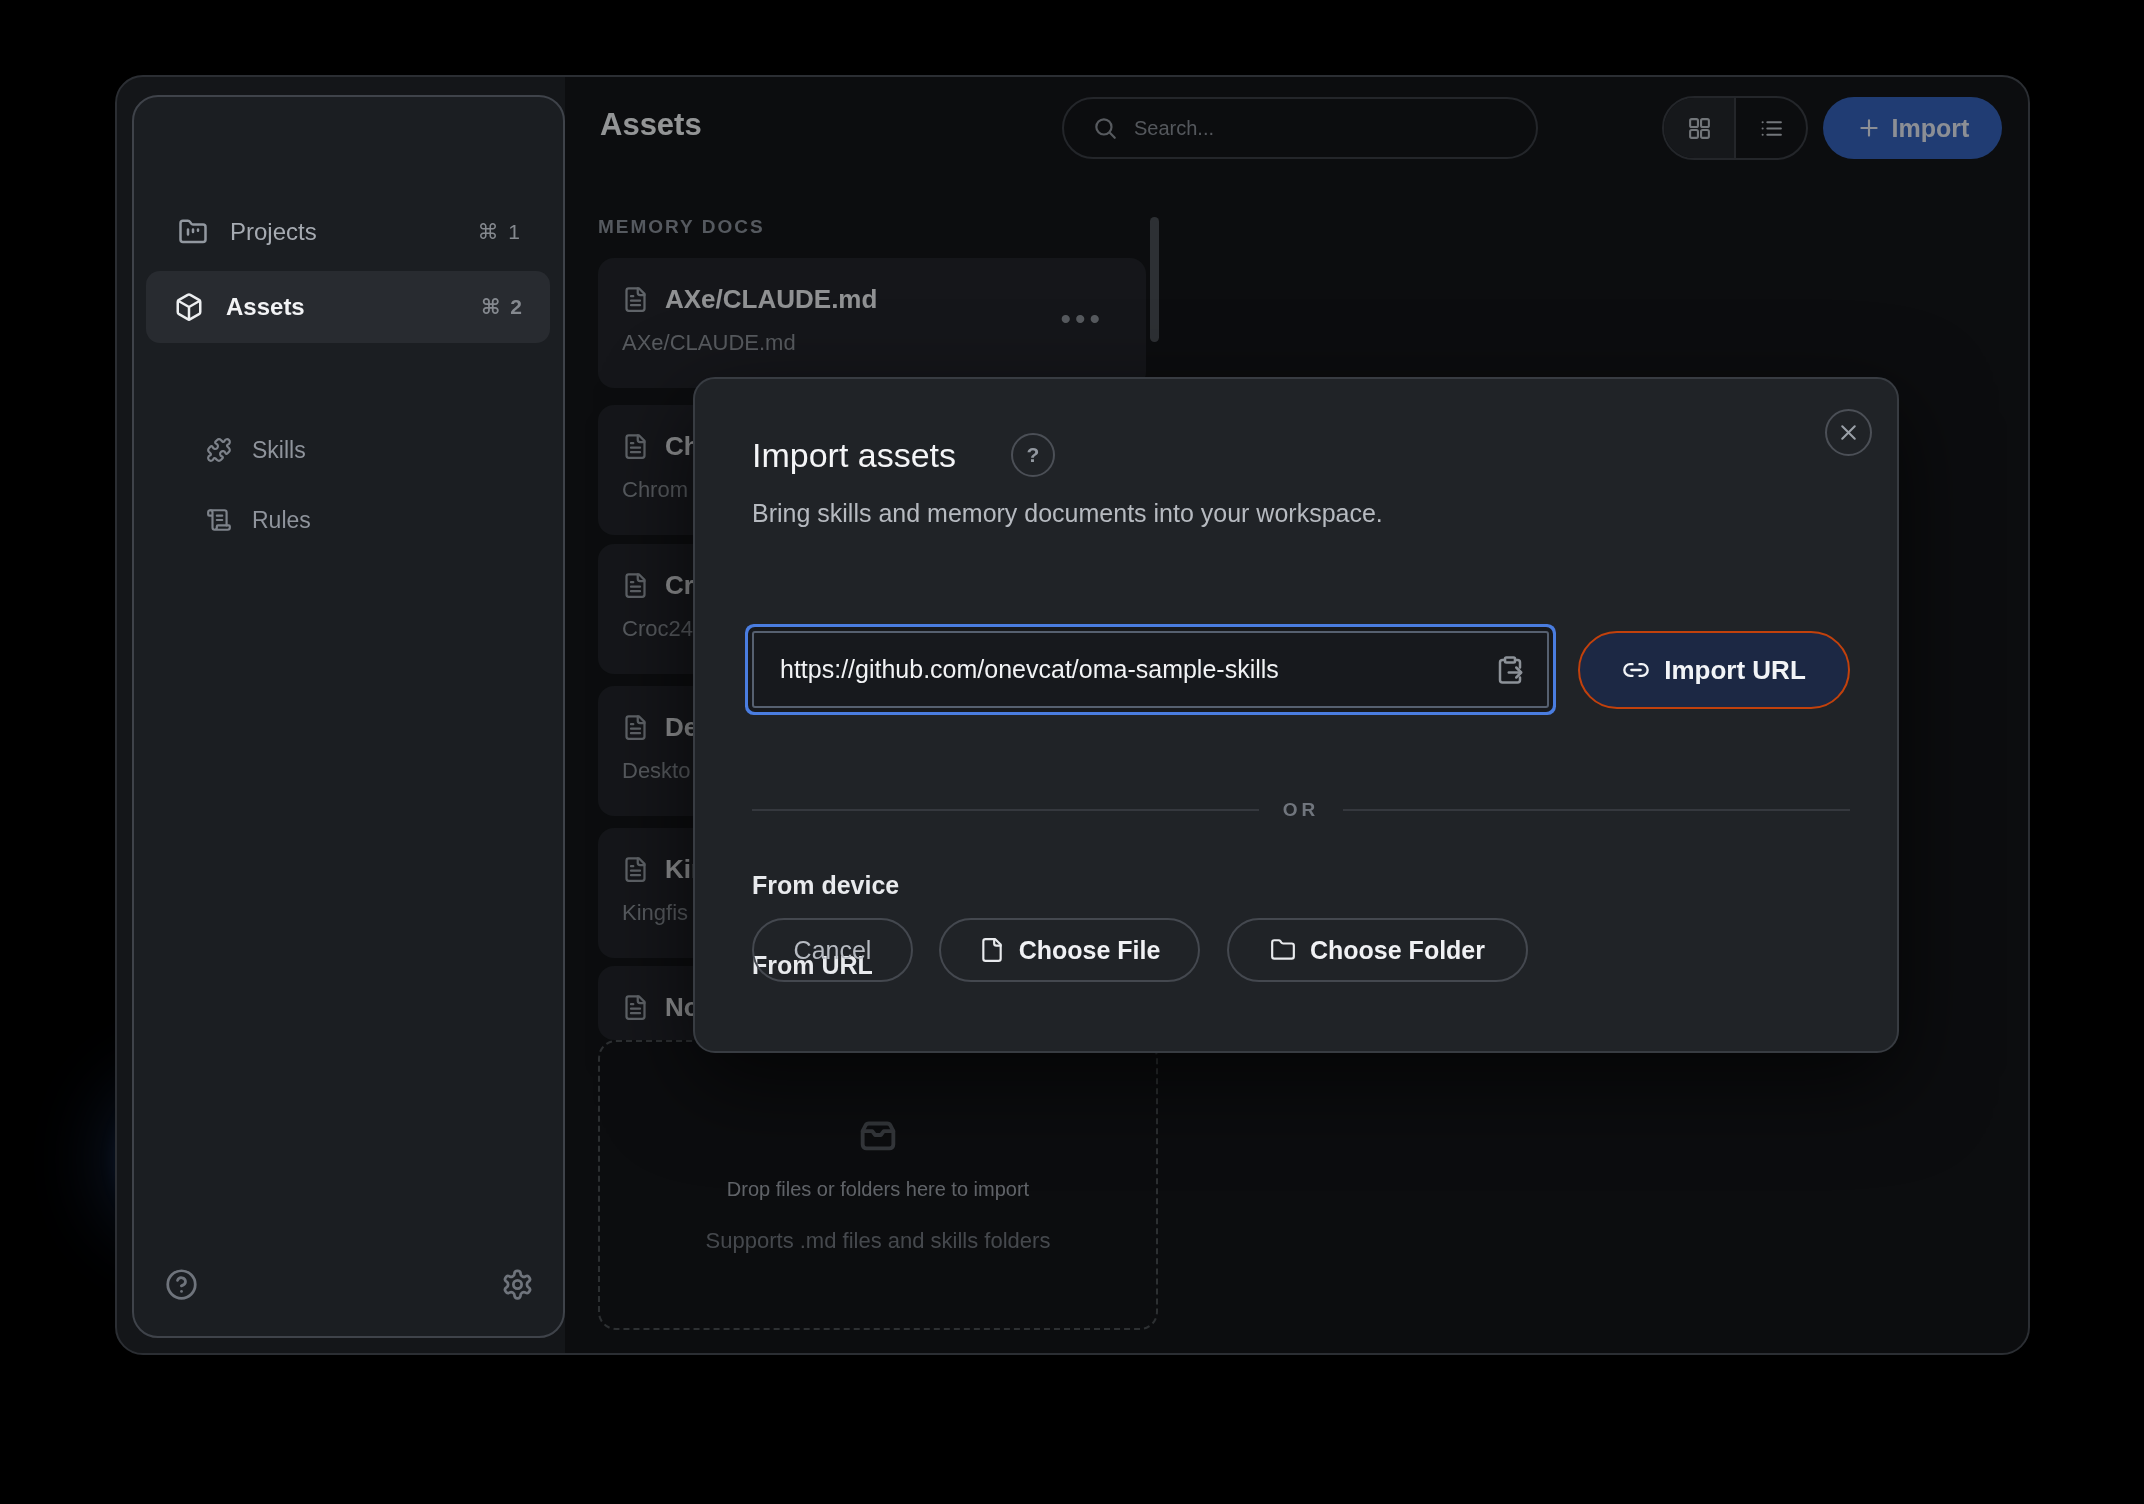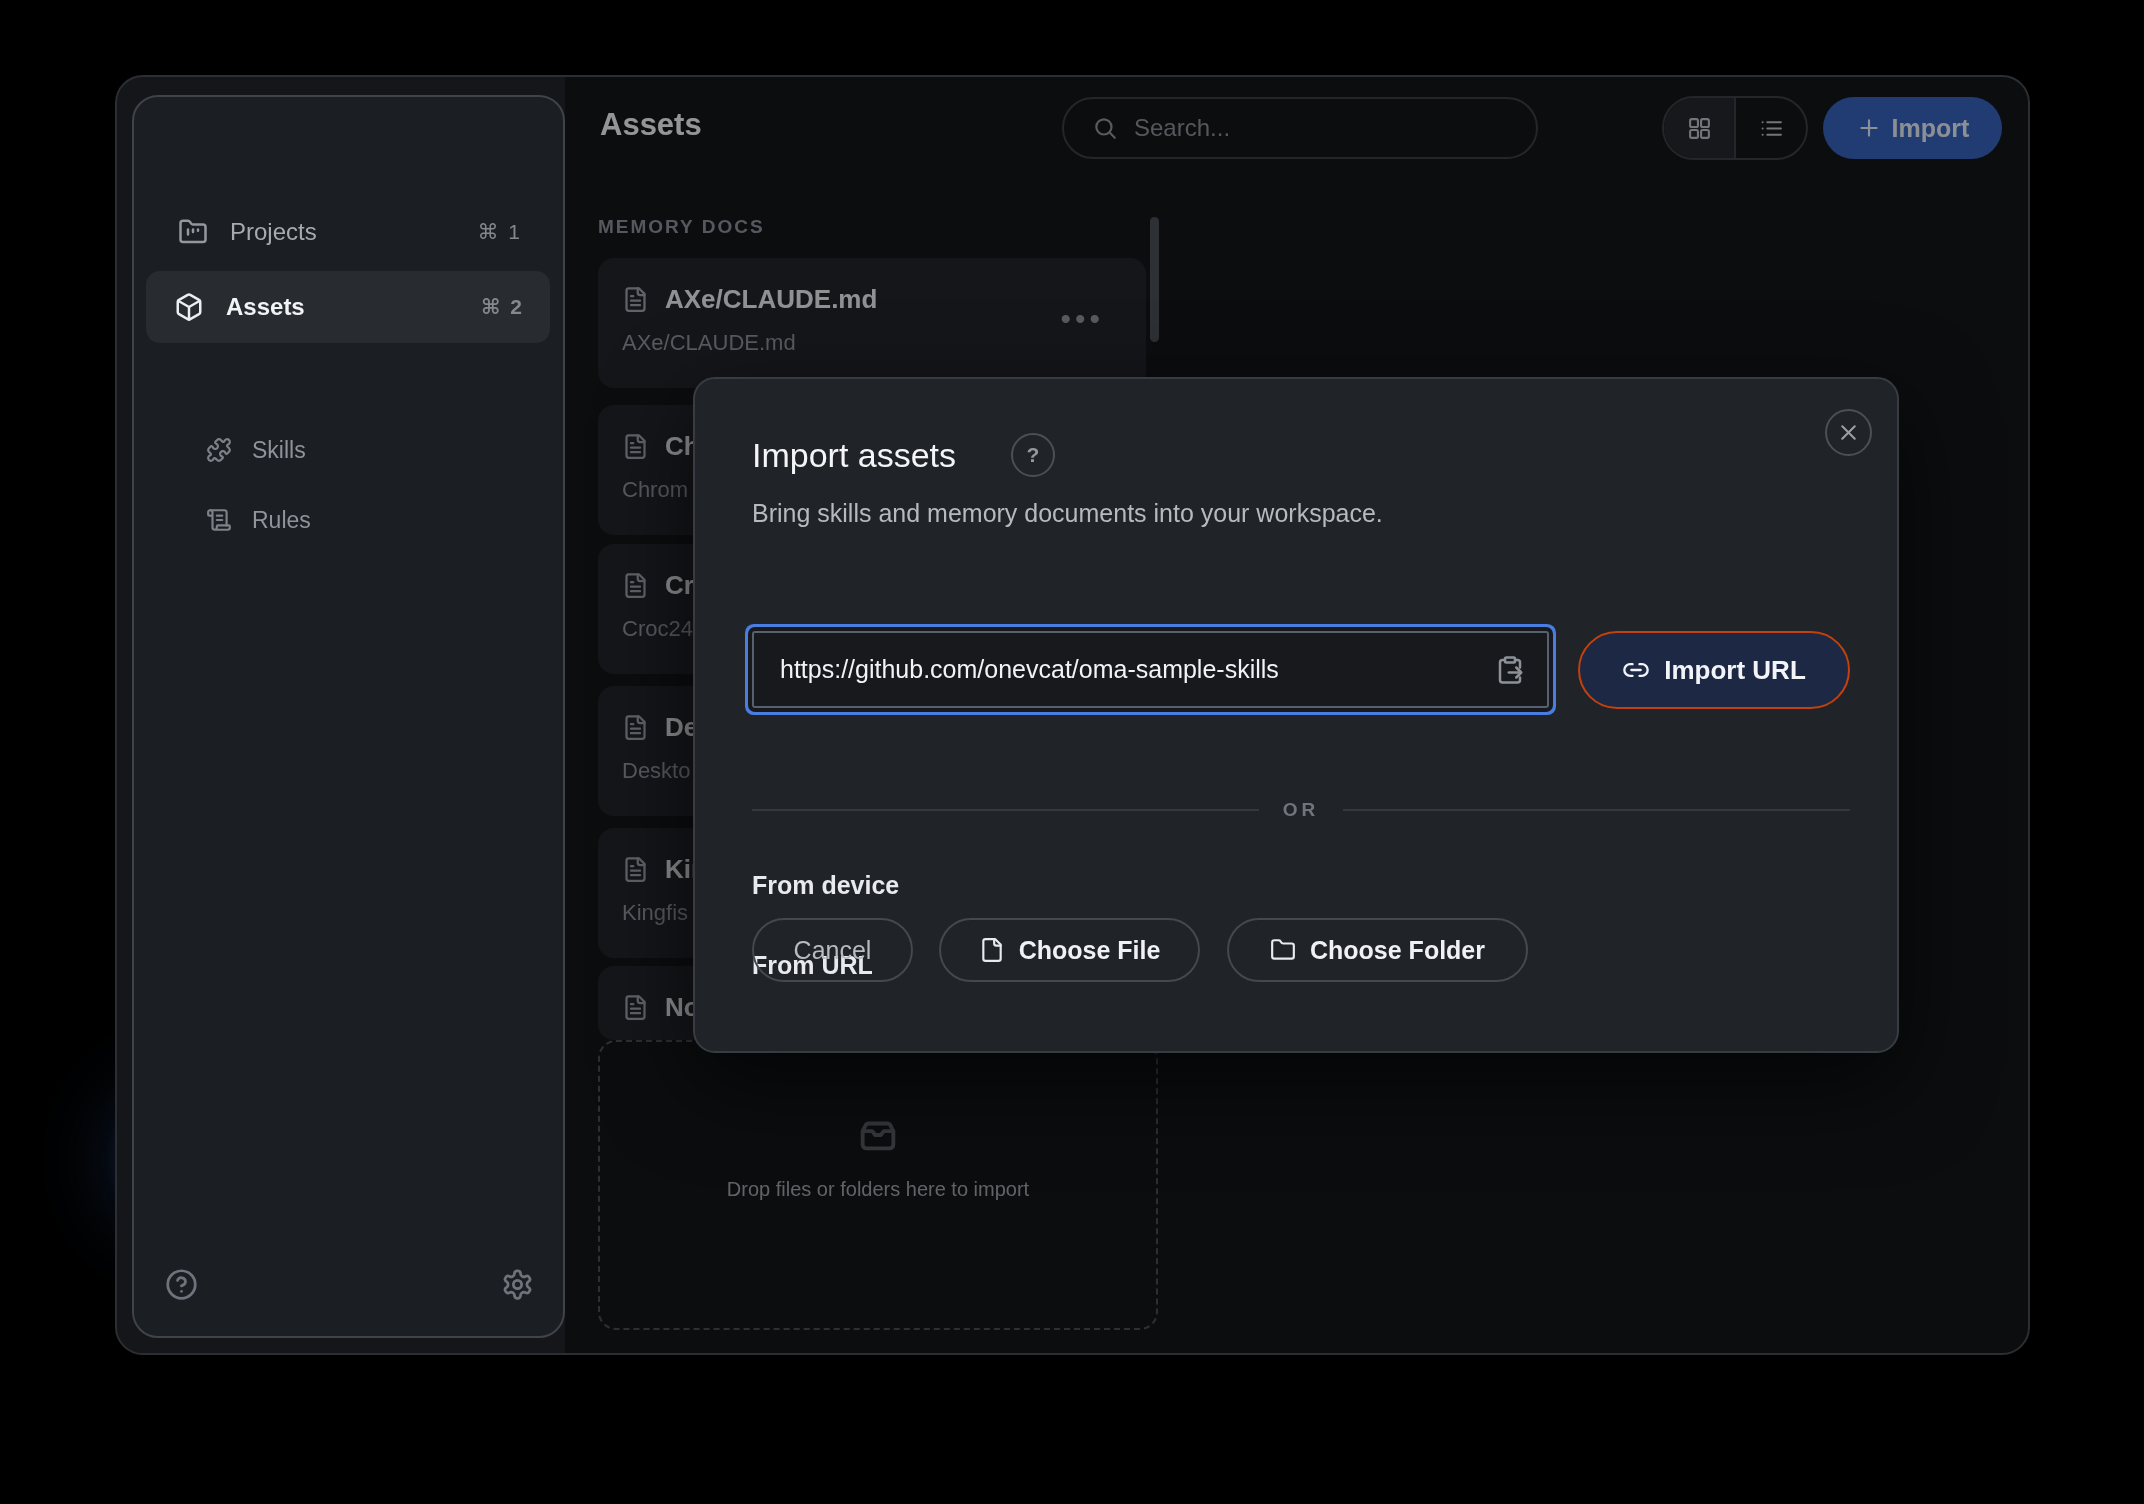--- a/index.html
+++ b/index.html
@@ -33,21 +33,21 @@
     font-size:26px;font-weight:600;
     box-shadow:0 0 34px 10px rgba(88,146,255,.45),0 0 90px 30px rgba(88,146,255,.22);cursor:pointer;}
   .side-divider{left:150px;top:1240px;width:395px;height:2px;background:#2f3237;}
   .foot-ic{color:#6f747c;display:flex;cursor:pointer;}
   
   .page-title{left:600px;top:107px;font-size:31px;font-weight:bold;color:#eef0f2;z-index:10;}
   .search-box{left:1062px;top:97px;width:476px;height:62px;border:2px solid #3a3e45;border-radius:32px;
     display:flex;align-items:center;z-index:10;background:transparent;}
   .search-box .ic{margin-left:28px;margin-right:14px;display:flex;color:#8d9299;}
   .search-box input{flex:1;background:transparent;border:0;outline:none;color:#e8eaec;
-    font-size:24px;font-family:inherit;margin-right:20px;}
+    font-size:20px;font-family:inherit;margin-right:20px;}
   .search-box input::placeholder{color:#888d95;}
   .seg{left:1662px;top:96px;width:146px;height:64px;border:2px solid #3a3e45;border-radius:32px;
     display:flex;z-index:10;overflow:hidden;}
   .seg .half{flex:1;display:flex;align-items:center;justify-content:center;color:#b9bec5;cursor:pointer;}
   .seg .half.sel{background:#24272c;}
   .seg .half + .half{border-left:2px solid #3a3e45;}
   .import-btn{left:1823px;top:97px;width:179px;height:62px;border-radius:31px;background:#3562ba;
     display:flex;align-items:center;justify-content:center;gap:10px;color:#e2e7f0;font-size:25px;
     font-weight:600;z-index:10;cursor:pointer;}
   
@@ -229,20 +229,21 @@
   <div class="abs scroll-thumb"></div>
 
   <div class="abs dropzone">
     <span class="tray">
       <svg width="46" height="46" viewBox="0 0 24 24" fill="none" stroke="currentColor" stroke-width="2" stroke-linecap="round" stroke-linejoin="round">
           <path d="M5.45 7.11 4 10v7a2 2 0 0 0 2 2h12a2 2 0 0 0 2-2v-7l-1.45-2.89A2 2 0 0 0 16.76 6H7.24a2 2 0 0 0-1.79 1.11z"></path>
           <path d="M20 10h-5l-1.5 2h-3L9 10H4"></path>
         </svg>
     </span>
     <div class="dz1">Drop files or folders here to import</div>
+    <div class="dz2">Supports .md files and skills folders</div>
   </div>
 
   <div class="abs dim-overlay"></div>
 
   <div class="abs sidebar"></div>
   <div class="abs traffic" style="left:153px;background:#ff5f57"></div>
   <div class="abs traffic" style="left:199px;background:#febc2e"></div>
   <div class="abs traffic" style="left:246px;background:#28c840"></div>
 
   <div class="abs side-row" style="top:205px;z-index:61">

